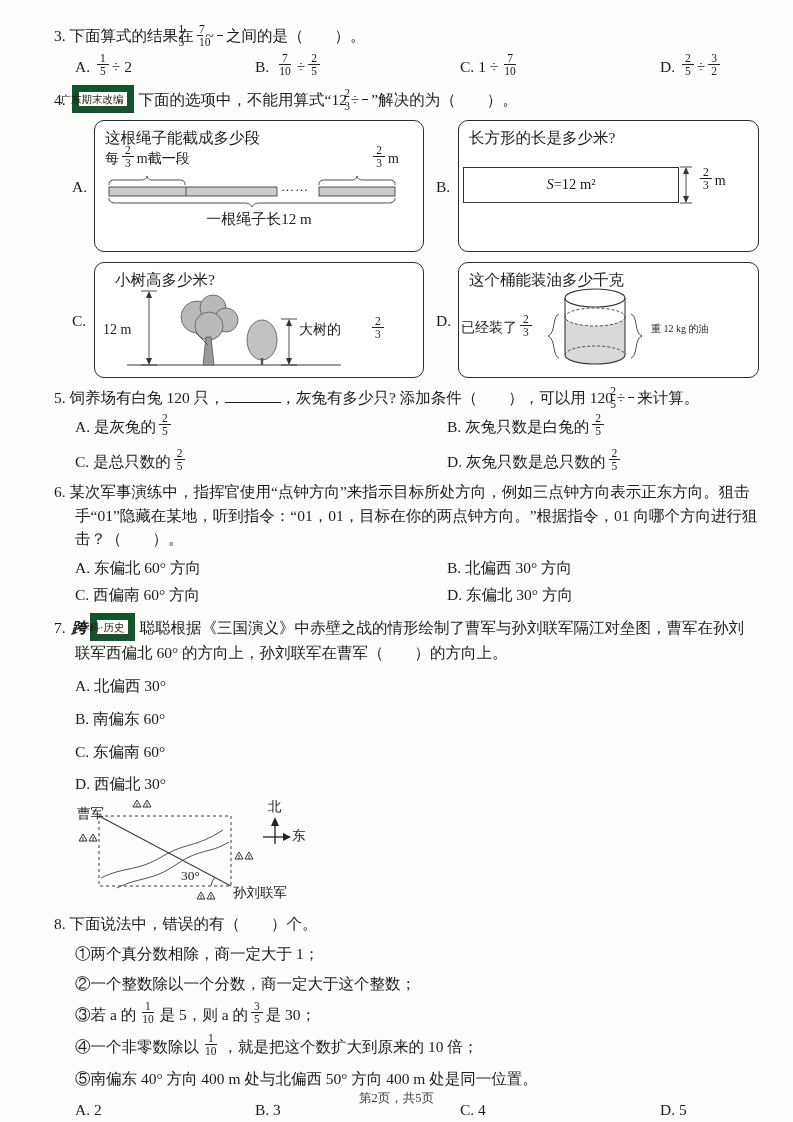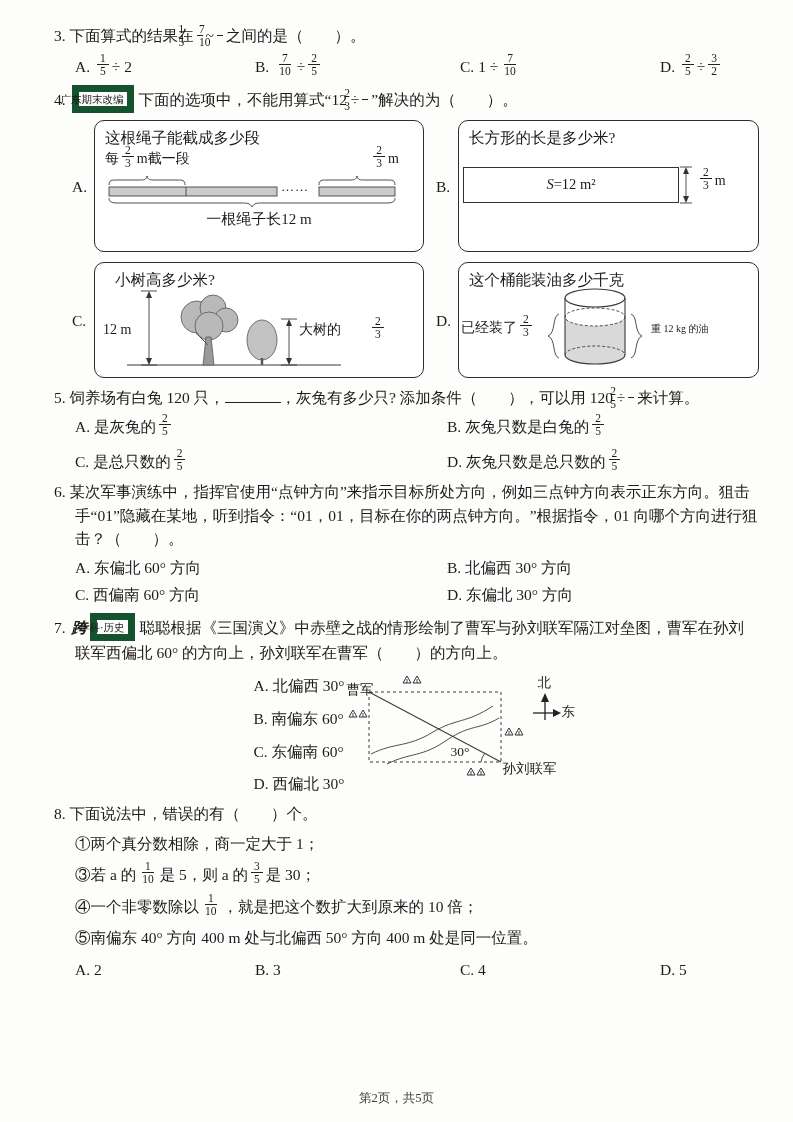--- a/index.html
+++ b/index.html
@@ -56,21 +56,21 @@
   .bH{position:absolute;left:238px;top:47px;display:inline-flex;align-items:center;font-size:14px;}
   
   .cSvg{position:absolute;left:2px;top:24px;}
   .cH{position:absolute;left:8px;top:56px;font-size:14px;}
   .cNote{position:absolute;left:204px;top:54px;display:inline-flex;align-items:center;font-size:14px;gap:28px;}
   
   .dSvg{position:absolute;left:86px;top:24px;}
   .dL{position:absolute;left:2px;top:52px;display:inline-flex;align-items:center;font-size:14px;}
   .dR{position:absolute;left:192px;top:58px;font-size:10px;white-space:nowrap;}
   
-  .q7body{display:flex;justify-content:center;align-items:flex-start;padding-left:21px;margin-top:8px;}
+  .q7body{display:flex;justify-content:space-between;align-items:flex-start;padding-left:21px;margin-top:8px;flex-direction:column;}
   .q7opts{display:flex;flex-direction:column;gap:9.5px;padding-top:2px;}
   .q7fig{position:relative;width:234px;height:108px;flex:none;margin-right:2px;margin-top:2px;}
   .figlab{position:absolute;font-size:13.5px;white-space:nowrap;}
   
   .item{margin:7px 0 7px 21px;display:flex;align-items:center;flex-wrap:wrap;font-family:Liberation Serif, serif;}
   .footer{position:absolute;left:0;right:0;bottom:14px;text-align:center;font-size:12.5px;color:#3c3c3c;}
 </style>
 </head>
 <body>
 
@@ -365,20 +365,21 @@
       </div>
     </div>
   </div>
 
   <div class="q">
     <p class="stem">
       <span>8.</span>
       <span>下面说法中，错误的有（　　）个。</span>
     </p>
     <div class="item">①两个真分数相除，商一定大于 1；</div>
+    <div class="item">②一个整数除以一个分数，商一定大于这个整数；</div>
     <div class="item">
         <span>③若 a 的</span>
         <span class="frac">
           <span class="fn">1</span>
           <span class="fd">10</span>
         </span>
         <span>是 5，则 a 的</span>
         <span class="frac">
           <span class="fn">3</span>
           <span class="fd">5</span>

